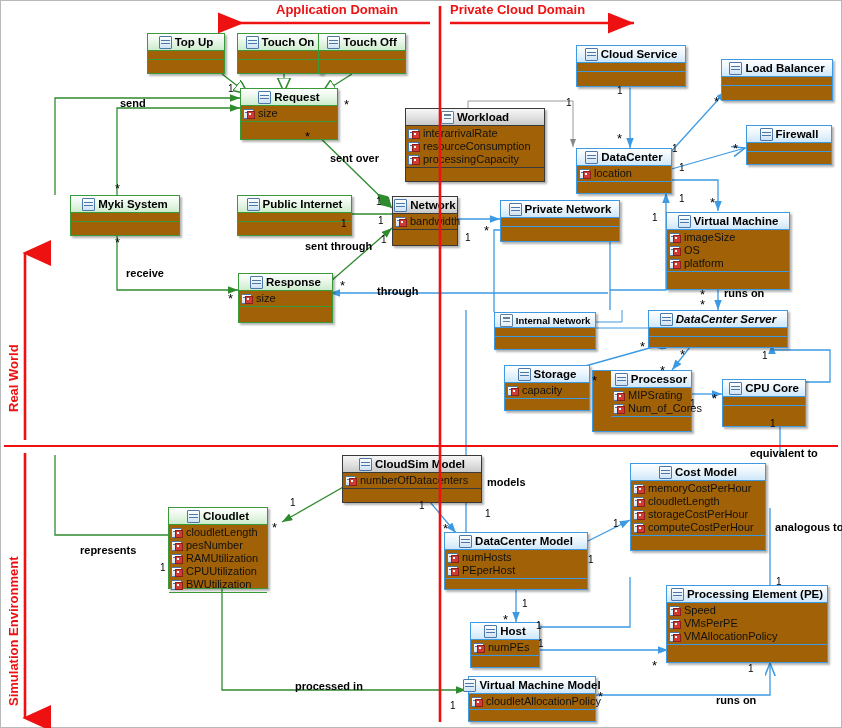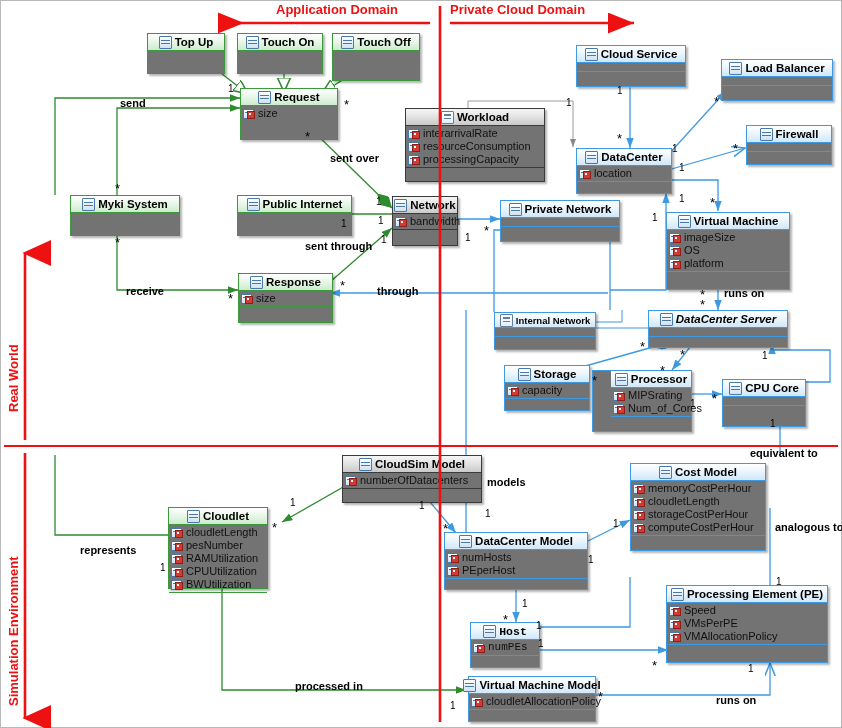--- a/index.html
+++ b/index.html
@@ -14,21 +14,21 @@
     width: 842px;
     height: 728px;
     background: #ffffff;
     overflow: hidden;
   }
   
   .uml {
     position: absolute;
     box-sizing: border-box;
     border: 1.5px solid #3a9a3a;
-    background: #737373;
+    background: #a16207;
     box-shadow: 1.5px 1.5px 2px rgba(0,0,0,0.30);
     font-size: 11px;
     z-index: 6;
   }
   .uml .hdr {
     box-sizing: border-box;
     display: flex;
     align-items: center;
     justify-content: center;
     gap: 3px;
@@ -375,21 +375,21 @@
 
   <div class="uml" style="left:237px; top:33px; width:86px; height:41px;">
     <div class="hdr">
       <span class="ic-class"></span>
       <span>Touch On</span>
     </div>
     <div class="attrs"></div>
     <div class="ops"></div>
   </div>
 
-  <div class="uml" style="left:332px; top:33px; width:88px; height:48px;">
+  <div class="uml" style="left:318px; top:33px; width:88px; height:41px;">
     <div class="hdr">
       <span class="ic-class"></span>
       <span>Touch Off</span>
     </div>
     <div class="attrs"></div>
     <div class="ops"></div>
   </div>
 
   <div class="uml" style="left:240px; top:88px; width:98px; height:52px;">
     <div class="hdr">
@@ -791,21 +791,21 @@
         <span class="ic-attr">
             <span class="sq"></span>
             <span class="lk"></span>
           </span>
         <span>VMAllocationPolicy</span>
       </div>
     </div>
     <div class="ops"></div>
   </div>
 
-  <div class="uml blue" style="left:470px; top:622px; width:70px; height:46px;font-family:Liberation Mono, monospace;">
+  <div class="uml blue" style="left:470px; top:622px; width:70px; height:46px;">
     <div class="hdr">
       <span class="ic-class"></span>
       <span>Host</span>
     </div>
     <div class="attrs">
       <div class="attr">
         <span class="ic-attr">
             <span class="sq"></span>
             <span class="lk"></span>
           </span>
@@ -828,21 +828,21 @@
           </span>
         <span>cloudletAllocationPolicy</span>
       </div>
     </div>
     <div class="ops"></div>
   </div>
 
   <div class="rlabel" style="left:120px; top:97px;">send</div>
   <div class="rlabel" style="left:330px; top:152px;">sent over</div>
   <div class="rlabel" style="left:305px; top:240px;">sent through</div>
-  <div class="rlabel" style="left:126px; top:285px;">receive</div>
+  <div class="rlabel" style="left:126px; top:267px;">receive</div>
   <div class="rlabel" style="left:377px; top:285px;">through</div>
   <div class="rlabel" style="left:724px; top:287px;">runs on</div>
   <div class="rlabel" style="left:487px; top:476px;">models</div>
   <div class="rlabel" style="left:80px;  top:544px;">represents</div>
   <div class="rlabel" style="left:750px; top:447px;">equivalent to</div>
   <div class="rlabel" style="left:775px; top:521px;">analogous to</div>
   <div class="rlabel" style="left:295px; top:680px;">processed in</div>
   <div class="rlabel" style="left:716px; top:694px;">runs on</div>
 
   <div class="mult" style="left:228px; top:83px;">1</div>

